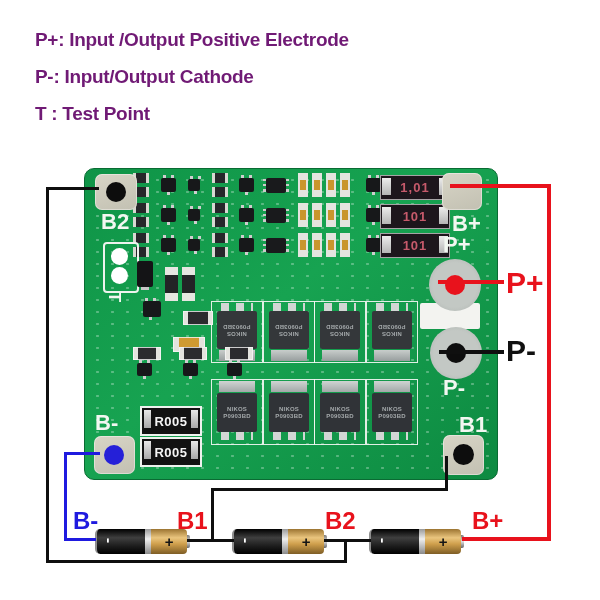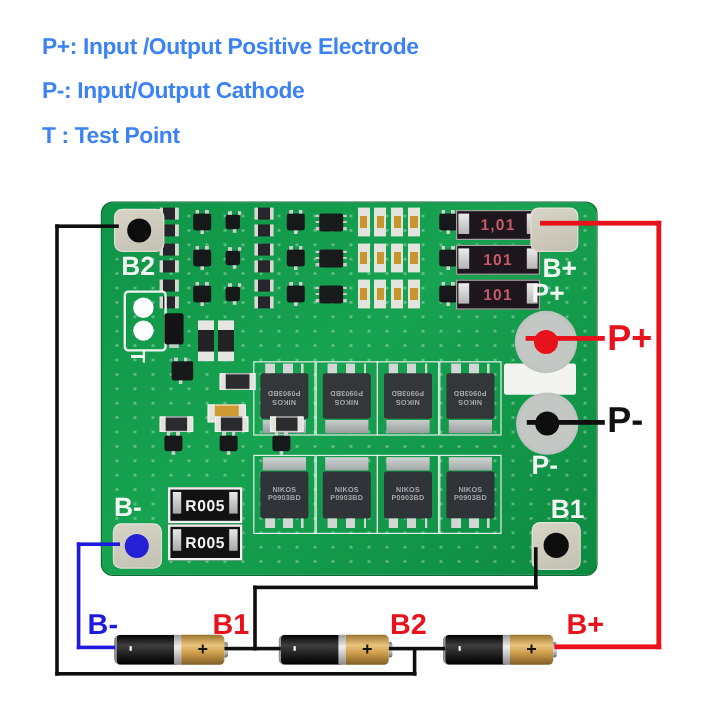--- a/index.html
+++ b/index.html
@@ -1,20 +1,20 @@
 <!DOCTYPE html>
 <html><head>
 <meta charset="utf-8">
 <style>
   html,body{margin:0;padding:0;background:#fff;}
   .stage{position:relative;width:600px;height:600px;background:#ffffff;overflow:hidden;
          font-family:"Liberation Sans","DejaVu Sans",sans-serif;}
   .abs{position:absolute;}
   
-  .legend-line{position:absolute;left:35px;font-size:19px;font-weight:800;color:#3b82f6;
+  .legend-line{position:absolute;left:35px;font-size:19px;font-weight:800;color:#701a75;
                letter-spacing:-0.3px;white-space:nowrap;}
   
   .board{position:absolute;left:84px;top:168px;width:412px;height:310px;border-radius:10px;
          background:linear-gradient(140deg,#0f9447,#17a351 45%,#0d8a41);
          border:1px solid #0a6b33;z-index:1;}
   .vias{position:absolute;inset:5px;border-radius:8px;
         background-image:radial-gradient(rgba(255,255,255,.30) 1.1px, rgba(255,255,255,0) 1.8px);
         background-size:15px 12px;}
   .pad{position:absolute;border-radius:7px;background:linear-gradient(160deg,#d8d5c6,#c2c0b2);
        box-shadow:inset 0 0 0 1px rgba(255,255,255,.4);}

